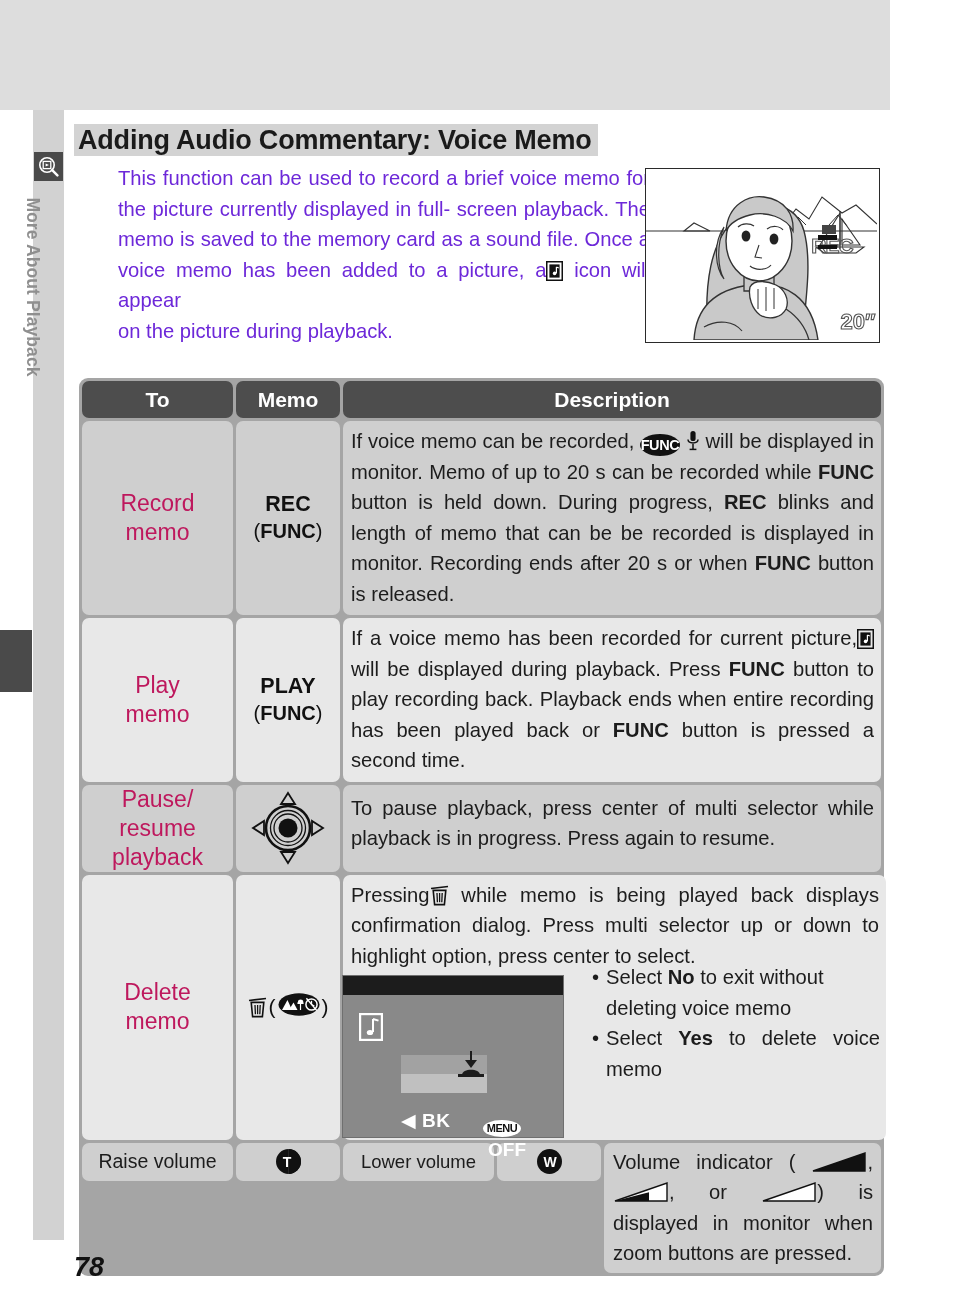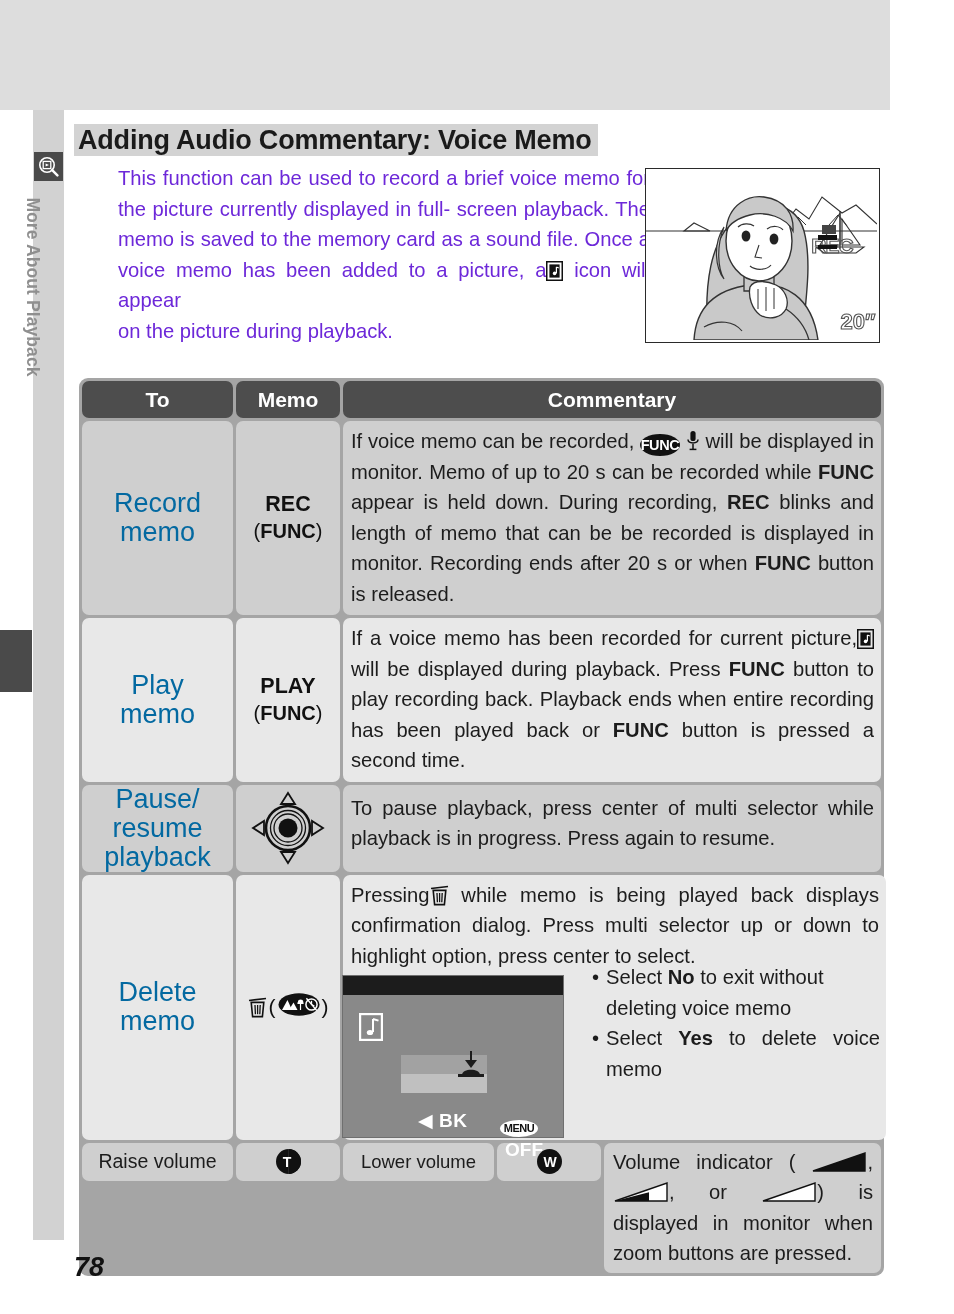--- a/index.html
+++ b/index.html
@@ -50,21 +50,21 @@
   .cell{background:#cfcfcf;border-radius:7px;box-sizing:border-box;}
   .c-to{width:151px;flex:0 0 151px;display:flex;align-items:center;justify-content:center;text-align:center;}
   .c-press{width:104px;flex:0 0 104px;display:flex;align-items:center;justify-content:center;text-align:center;}
   .c-desc{flex:1 1 auto;}
 
   .hdr .cell{background:#4d4d4d;color:#ffffff;font-weight:bold;font-size:21px;height:37px;
     display:flex;align-items:center;justify-content:center;}
   .hdr .c-desc{justify-content:center;}
 
   .body-txt{font-size:20.2px;line-height:30.5px;color:#1c1c1c;text-align:justify;}
-  .label-txt{font-size:27px;line-height:29px;color:#0369a1;}
+  .label-txt{font-size:23px;line-height:29px;color:#be185d;}
   .press-txt{font-size:20.2px;line-height:27px;color:#111;}
   .press-txt b{font-size:21.5px;}
 
   .row-rec .cell{background:#cfcfcf;}
   .row-play .cell{background:#e8e8e8;}
   .row-pause .cell{background:#cfcfcf;align-items:center;}
   .row-del .cell{background:#e8e8e8;}
 
   .c-desc .pad{padding:5px 7px 6px 8px;}
 
@@ -80,21 +80,21 @@
   #multisel{width:82px;height:82px;position:relative;}
 
   
   #monitor{position:absolute;left:342px;top:975px;width:222px;height:163px;background:#898989;
     border:1px solid #6f6f6f;box-sizing:border-box;}
   #monitor-top{position:absolute;left:0;top:0;width:100%;height:19px;background:#1c1c1c;}
   #mon-memo{position:absolute;left:16px;top:37px;width:24px;height:28px;}
   #mon-dialog{position:absolute;left:58px;top:79px;width:86px;height:38px;}
   #mon-dialog .r1{position:absolute;left:0;top:0;width:100%;height:19px;background:#a2a2a2;}
   #mon-dialog .r2{position:absolute;left:0;top:19px;width:100%;height:19px;background:#c0c0c0;}
-  #mon-bot{position:absolute;left:0;bottom:4px;width:100%;height:24px;color:#fff;margin-left:17px;}
+  #mon-bot{position:absolute;left:0;bottom:4px;width:100%;height:24px;color:#fff;}
   #mon-bk{position:absolute;left:58px;top:0;font-size:19px;font-weight:bold;line-height:24px;letter-spacing:.5px;}
   #mon-menu{position:absolute;left:140px;top:11px;}
   #mon-menu .mo{display:inline-block;background:#fff;color:#111;border-radius:50%;
      font-size:11px;font-weight:bold;width:38px;height:17px;line-height:17px;text-align:center;letter-spacing:-.5px;vertical-align:3px;}
   #mon-menu .off{font-size:19px;font-weight:bold;margin-left:5px;letter-spacing:0;}
 
   
   .bullets{position:absolute;left:592px;top:962px;width:288px;}
   .bullets li{font-size:20.2px;line-height:30.5px;color:#1c1c1c;list-style:none;
     position:relative;padding-left:14px;}
@@ -202,21 +202,21 @@
 
     <text x="212" y="160" font-family="'Liberation Sans',sans-serif" font-size="22" font-weight="bold" fill="none" stroke="#555" stroke-width="1.1" text-anchor="middle">20″</text>
   </svg>
 </div>
 
 <div id="spec-table">
 
   <div class="trow first hdr">
     <div class="cell c-to">To</div>
     <div class="cell c-press">Memo</div>
-    <div class="cell c-desc">Commentary</div>
+    <div class="cell c-desc">Description</div>
   </div>
 
   <div class="trow row-rec">
     <div class="cell c-to">
       <div class="label-txt">
         <div>Record</div>
         <div>memo</div>
       </div>
     </div>
     <div class="cell c-press">
@@ -231,21 +231,21 @@
         <span class="oval oval-func">FUNC</span>
         <span class="mic-ic">
           <svg width="14" height="22" viewBox="0 0 14 22">
             <rect x="4.4" y="1" width="5.2" height="10" rx="2.6" fill="#111"></rect>
             <path d="M2 9.5 C2 14 12 14 12 9.5" fill="none" stroke="#111" stroke-width="1.5"></path>
             <line x1="7" y1="14" x2="7" y2="19" stroke="#111" stroke-width="1.5"></line>
             <line x1="3.6" y1="19.4" x2="10.4" y2="19.4" stroke="#111" stroke-width="1.5"></line>
           </svg></span>
         <span>will be displayed in monitor.  Memo of up to 20 s can be recorded while</span>
         <b>FUNC</b>
-        <span>appear is held down.  During recording,</span>
+        <span>button is held down.  During progress,</span>
         <b>REC</b>
         <span>blinks and length of memo that can be be recorded is displayed in monitor.  Recording ends after 20 s or when</span>
         <b>FUNC</b>
         <span>button is released.</span>
       </div>
     </div>
   </div>
 
   <div class="trow row-play">
     <div class="cell c-to">

